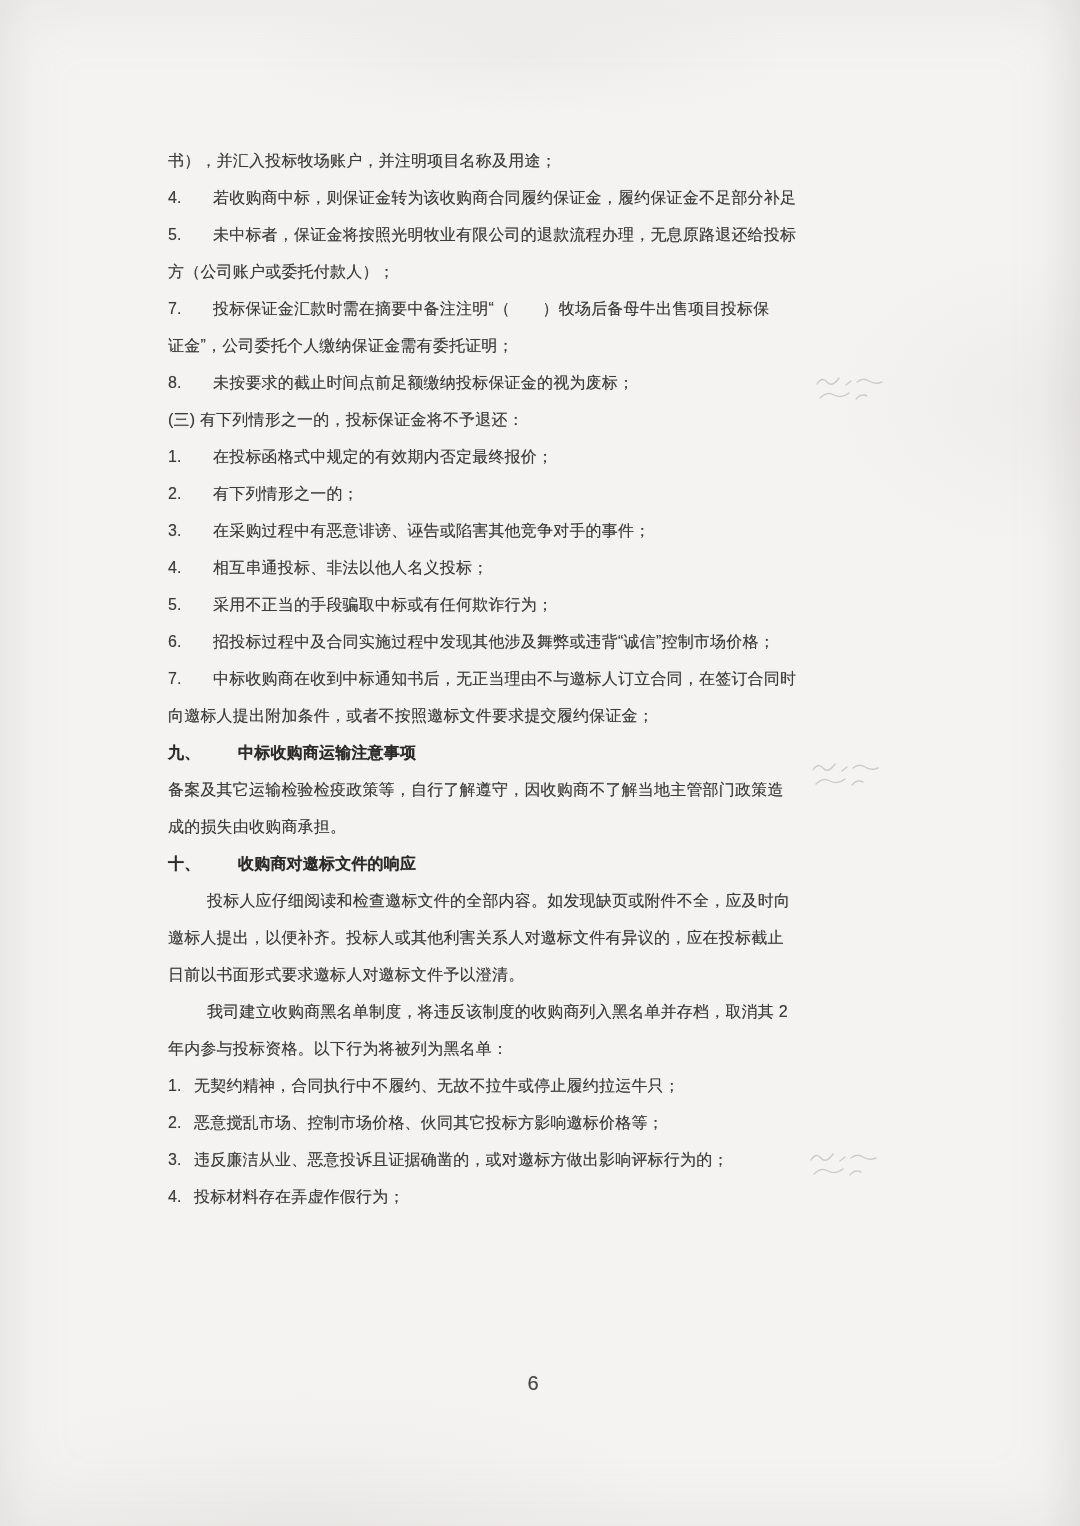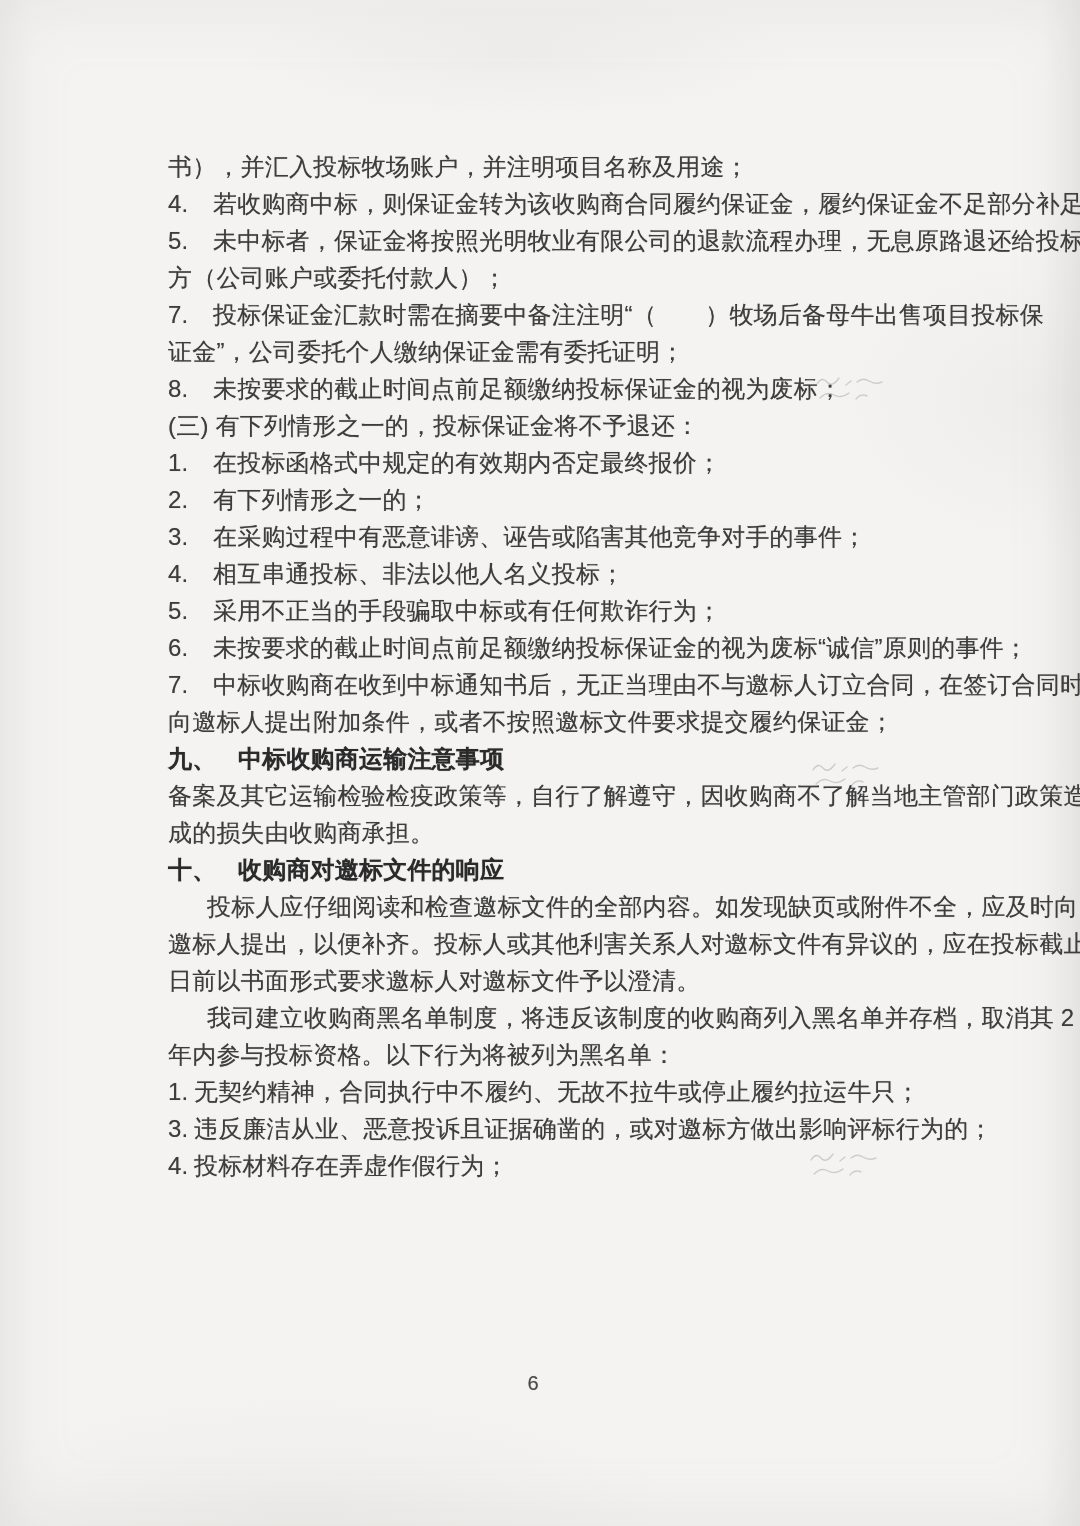--- a/index.html
+++ b/index.html
@@ -18,24 +18,24 @@
       radial-gradient(ellipse 300px 200px at 1060px 400px, rgba(190,188,184,0.12), transparent 75%),
       radial-gradient(ellipse 500px 160px at 300px 1510px, rgba(195,193,188,0.12), transparent 75%),
       linear-gradient(90deg, rgba(60,60,55,0.025) 0%, transparent 3%, transparent 96.5%, rgba(60,60,55,0.05) 100%),
       #f4f3f1;
     box-shadow: inset 0 0 70px rgba(170,168,160,0.18);
     overflow: hidden;
   }
   .doc-body {
     position: absolute;
     left: 168px;
-    top: 148px;
+    top: 142px;
     width: 746px;
     color: #3d3d3d;
-    font-size: 24px;
+    font-size: 16px;
     font-weight: 500;
     text-shadow: 0 0 0.7px rgba(70,70,72,0.55);
     letter-spacing: 0.2px;
   }
   .line {
     height: 37px;
     line-height: 37px;
     white-space: nowrap;
   }
   .line .label { display: inline-block; vertical-align: top; }
@@ -78,33 +78,34 @@
       <div class="line cont"><span class="text">方（公司账户或委托付款人）；</span></div>
       <div class="line item"><span class="label">7.</span><span class="text">投标保证金汇款时需在摘要中备注注明“（　　）牧场后备母牛出售项目投标保</span></div>
       <div class="line cont"><span class="text">证金”，公司委托个人缴纳保证金需有委托证明；</span></div>
       <div class="line item"><span class="label">8.</span><span class="text">未按要求的截止时间点前足额缴纳投标保证金的视为废标；</span></div>
       <div class="line cont"><span class="text">(三) 有下列情形之一的，投标保证金将不予退还：</span></div>
       <div class="line item"><span class="label">1.</span><span class="text">在投标函格式中规定的有效期内否定最终报价；</span></div>
       <div class="line item"><span class="label">2.</span><span class="text">有下列情形之一的；</span></div>
       <div class="line item"><span class="label">3.</span><span class="text">在采购过程中有恶意诽谤、诬告或陷害其他竞争对手的事件；</span></div>
       <div class="line item"><span class="label">4.</span><span class="text">相互串通投标、非法以他人名义投标；</span></div>
       <div class="line item"><span class="label">5.</span><span class="text">采用不正当的手段骗取中标或有任何欺诈行为；</span></div>
-      <div class="line item"><span class="label">6.</span><span class="text">未按要求的截止时间点前足额缴纳投标保证金的视为废标“诚信”原则的事件；</span></div>
+      <div class="line item"><span class="label">6.</span><span class="text">招投标过程中及合同实施过程中发现其他涉及舞弊或违背“诚信”控制市场价格；</span></div>
       <div class="line item"><span class="label">7.</span><span class="text">中标收购商在收到中标通知书后，无正当理由不与邀标人订立合同，在签订合同时</span></div>
       <div class="line cont"><span class="text">向邀标人提出附加条件，或者不按照邀标文件要求提交履约保证金；</span></div>
       <div class="line heading"><span class="label">九、</span><span class="text">中标收购商运输注意事项</span></div>
       <div class="line cont"><span class="text">备案及其它运输检验检疫政策等，自行了解遵守，因收购商不了解当地主管部门政策造</span></div>
       <div class="line cont"><span class="text">成的损失由收购商承担。</span></div>
       <div class="line heading"><span class="label">十、</span><span class="text">收购商对邀标文件的响应</span></div>
       <div class="line para"><span class="text">投标人应仔细阅读和检查邀标文件的全部内容。如发现缺页或附件不全，应及时向</span></div>
       <div class="line cont"><span class="text">邀标人提出，以便补齐。投标人或其他利害关系人对邀标文件有异议的，应在投标截止</span></div>
       <div class="line cont"><span class="text">日前以书面形式要求邀标人对邀标文件予以澄清。</span></div>
       <div class="line para"><span class="text">我司建立收购商黑名单制度，将违反该制度的收购商列入黑名单并存档，取消其 2</span></div>
       <div class="line cont"><span class="text">年内参与投标资格。以下行为将被列为黑名单：</span></div>
       <div class="line item2"><span class="label">1.</span><span class="text">无契约精神，合同执行中不履约、无故不拉牛或停止履约拉运牛只；</span></div>
+      <div class="line item2"><span class="label">2.</span><span class="text">恶意搅乱市场、控制市场价格、伙同其它投标方影响邀标价格等；</span></div>
       <div class="line item2"><span class="label">3.</span><span class="text">违反廉洁从业、恶意投诉且证据确凿的，或对邀标方做出影响评标行为的；</span></div>
       <div class="line item2"><span class="label">4.</span><span class="text">投标材料存在弄虚作假行为；</span></div>
     </div>
 
   <div class="page-number">6</div>
 
   <svg class="smudge" style="left:812px; top:372px;" width="76" height="34" viewBox="0 0 76 34">
     <path d="M5 12 q5 -8 10 -2 t12 -4 M34 13 l5 -4 M45 10 q6 -5 12 -1 t13 1 M8 26 q7 -7 14 -3 t15 -2 M44 27 q5 -6 11 -3" stroke="#99a0aa" stroke-width="1.4" fill="none" stroke-linecap="round"></path>
   </svg>
   <svg class="smudge" style="left:808px; top:758px;" width="76" height="34" viewBox="0 0 76 34">

